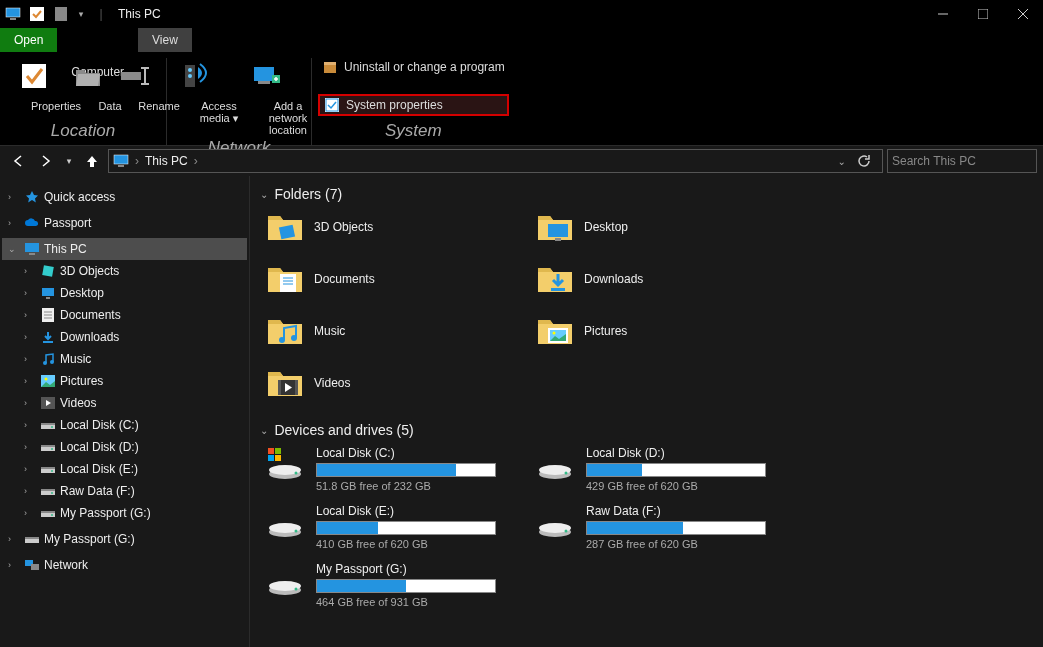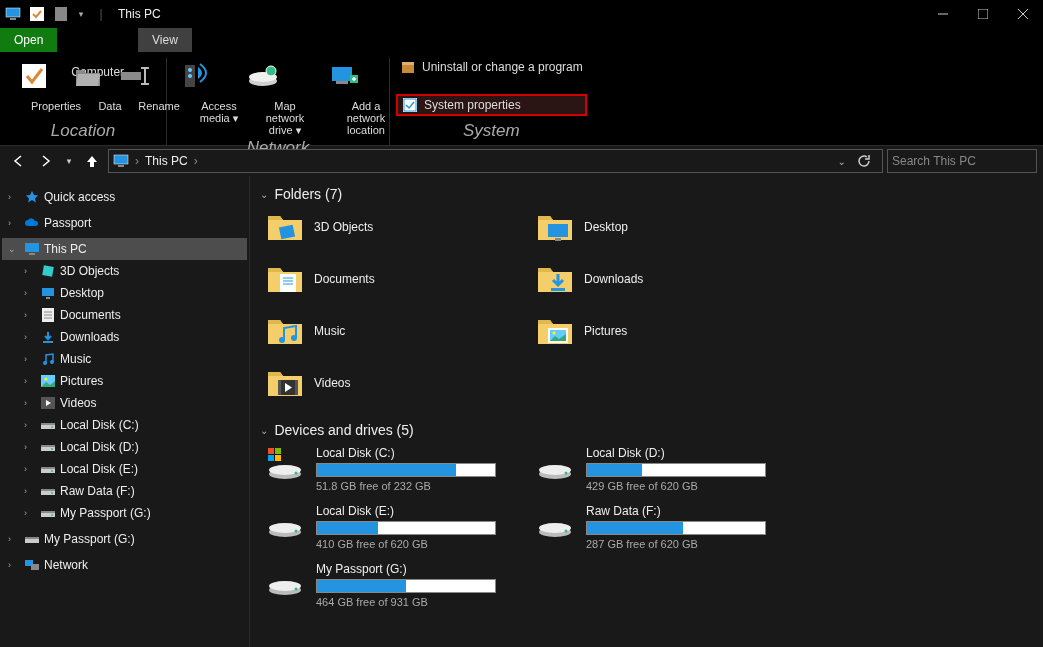--- a/index.html
+++ b/index.html
@@ -158,30 +158,20 @@
             <svg width="30" height="30">
               <rect x="3" y="4" width="10" height="22" fill="#444"></rect>
               <circle cx="8" cy="9" r="2" fill="#6cf"></circle>
               <circle cx="8" cy="15" r="2" fill="#6cf"></circle>
               <path d="M16 6 Q24 12 16 18" fill="#2494e0"></path>
               <path d="M18 3 Q30 12 18 21" stroke="#2494e0" stroke-width="2" fill="none"></path>
             </svg>
           </span>
         <span class="lbl"><span>Access media</span>&nbsp;▾</span>
       </div>
-      <div class="bigbtn" style="width:72px">
-        <span class="ic">
-            <svg width="32" height="26">
-              <ellipse cx="16" cy="18" rx="14" ry="5" fill="#d0d0d0"></ellipse>
-              <ellipse cx="16" cy="14" rx="14" ry="5" fill="#f0f0f0"></ellipse>
-              <circle cx="24" cy="8" r="5" fill="#3b8" stroke="#fff"></circle>
-            </svg>
-          </span>
-        <span class="lbl"><span>Map network drive</span>&nbsp;▾</span>
-      </div>
       <div class="bigbtn" style="width:78px">
         <span class="ic">
             <svg width="32" height="26">
               <rect x="4" y="4" width="20" height="14" fill="#2494e0"></rect>
               <rect x="8" y="18" width="12" height="3" fill="#888"></rect>
               <rect x="22" y="12" width="8" height="8" fill="#3b8"></rect>
               <line x1="26" y1="14" x2="26" y2="18" stroke="#fff" stroke-width="1.5"></line>
               <line x1="24" y1="16" x2="28" y2="16" stroke="#fff" stroke-width="1.5"></line>
             </svg>
           </span>

